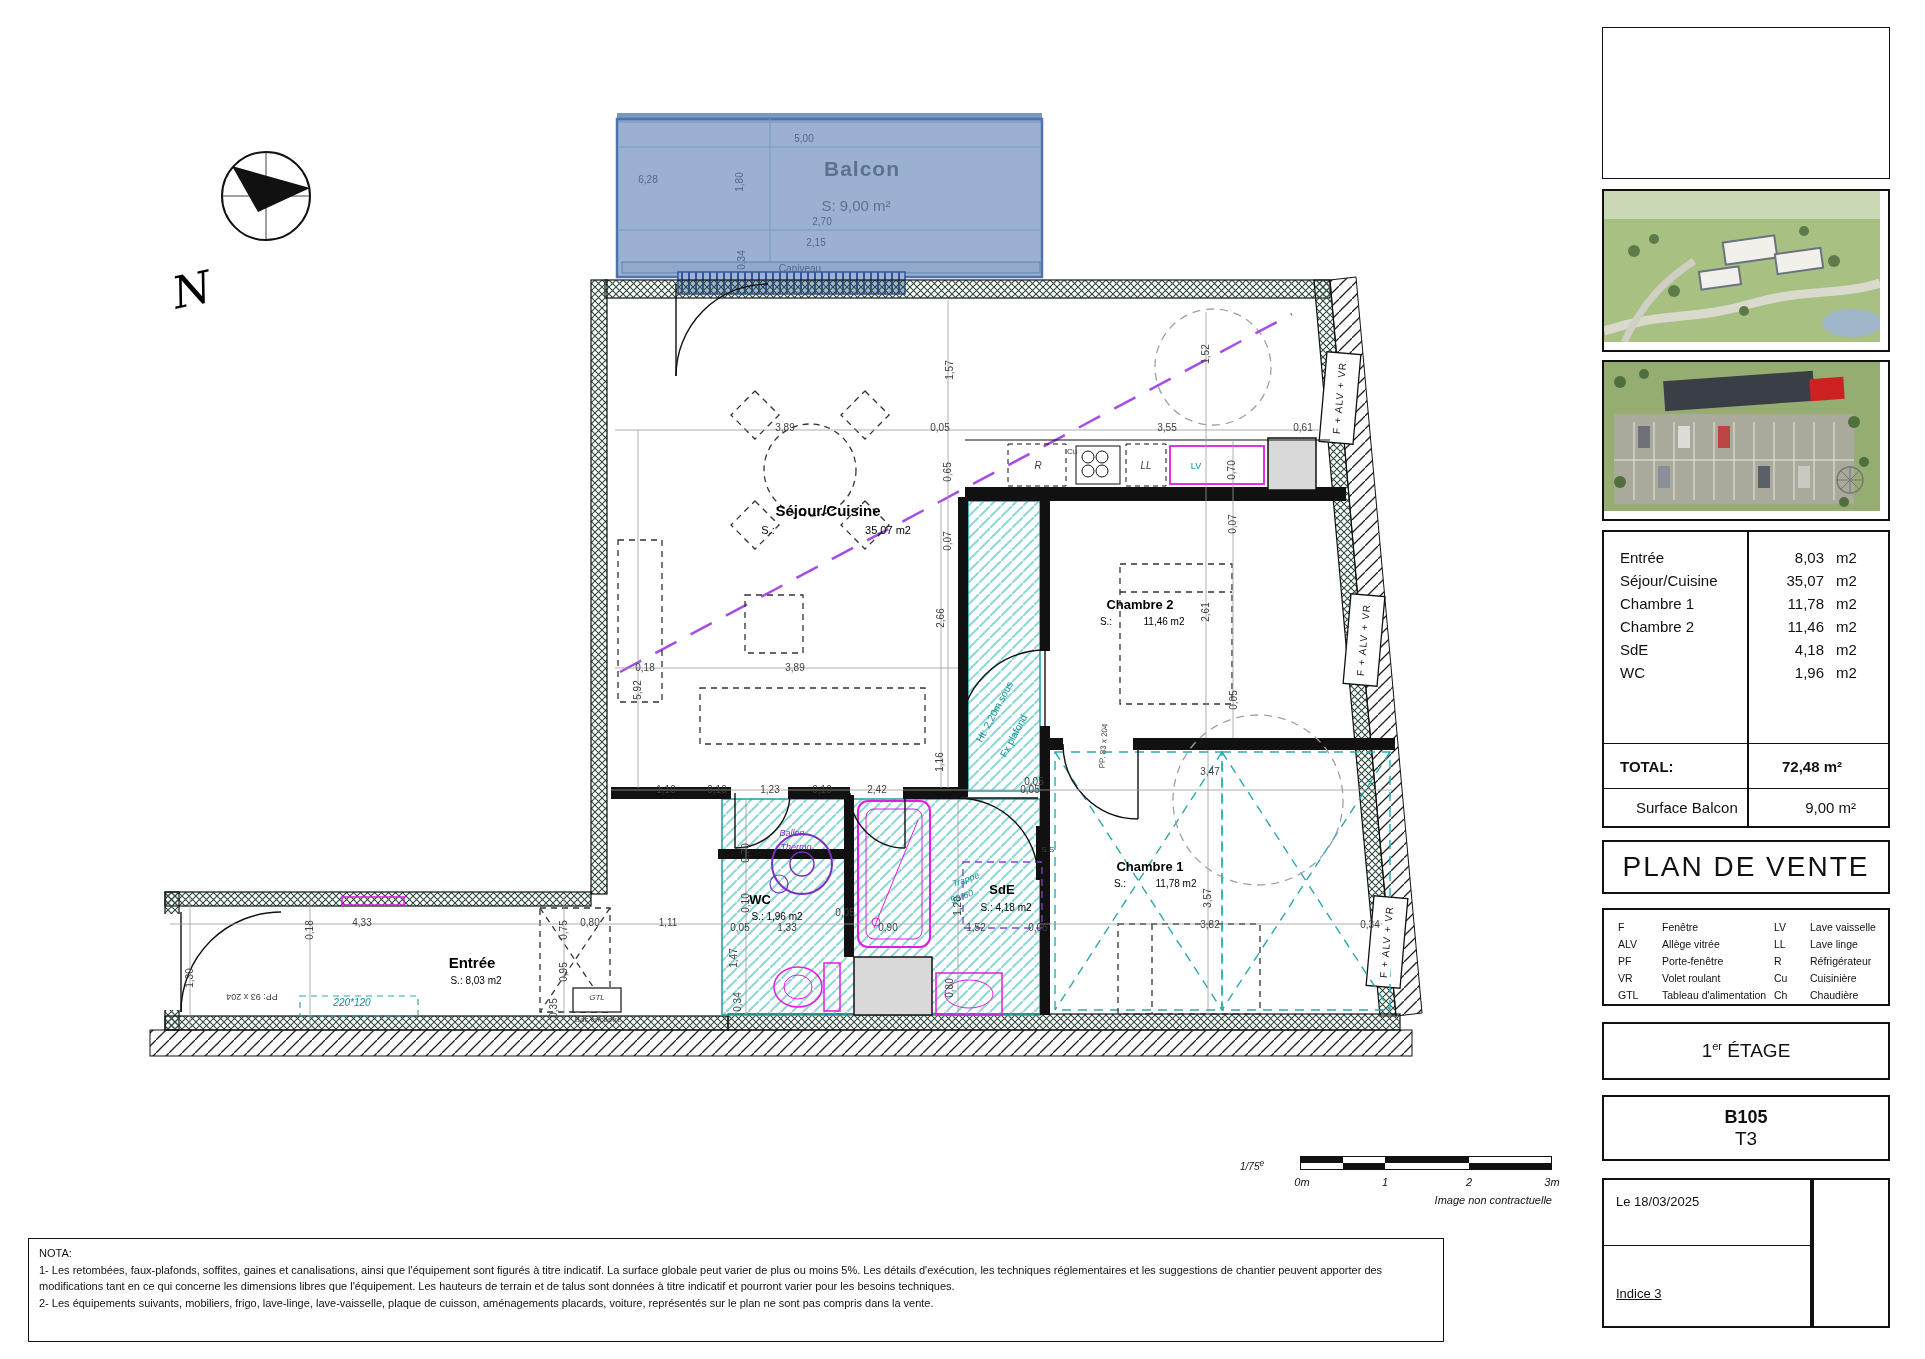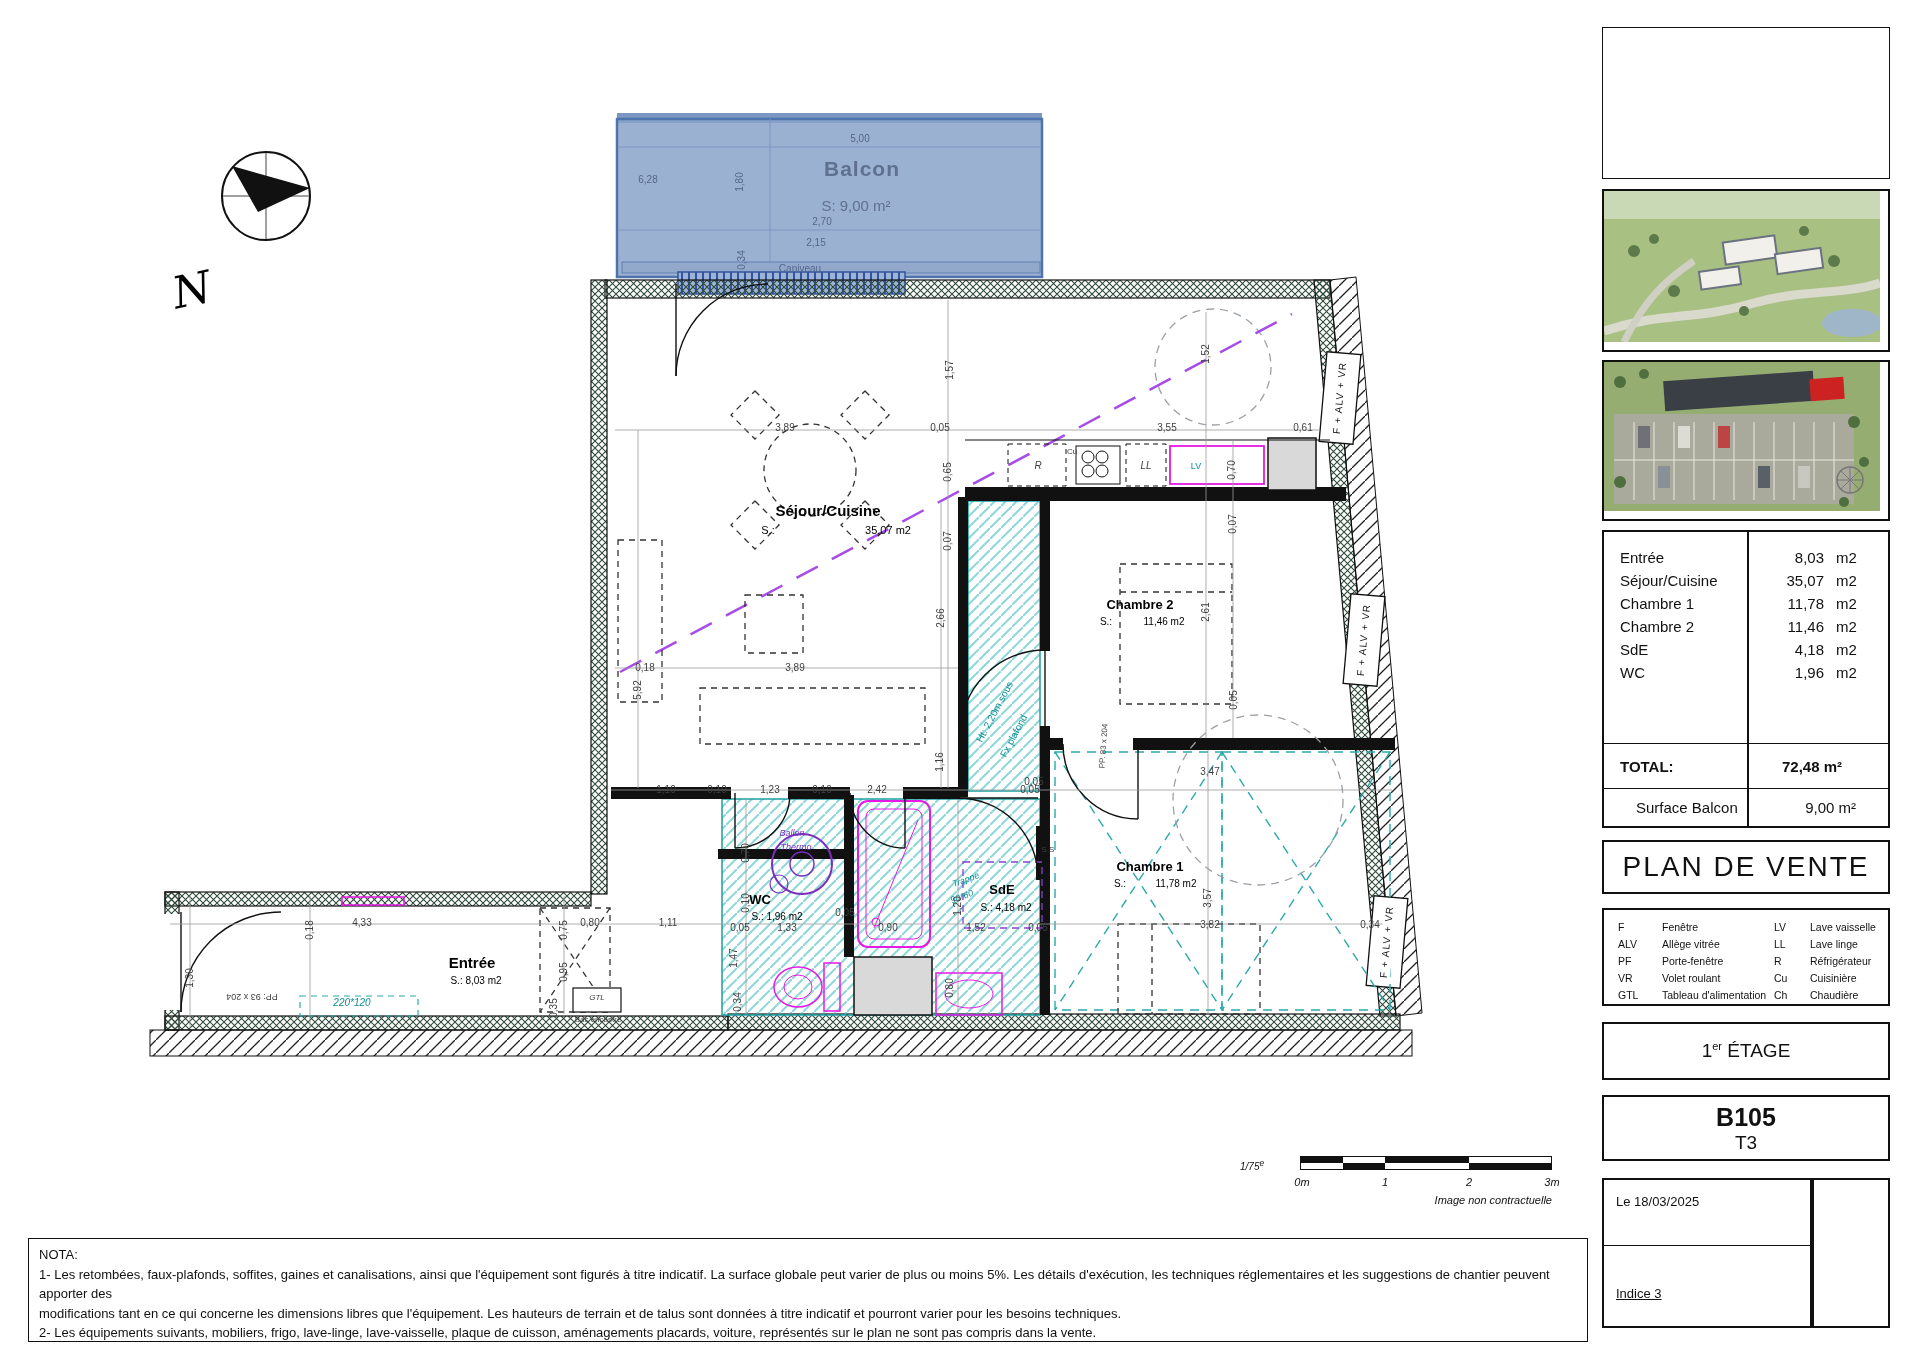--- a/index.html
+++ b/index.html
@@ -43,36 +43,36 @@
   .balc-row .al{padding-left:32px;width:127px;}
   .balc-row .av{width:130px;text-align:center;margin-left:25px;}
   .sb-title{top:840px;height:54px;display:flex;align-items:center;justify-content:center;
             font-size:28px;letter-spacing:2px;color:#111;}
   .sb-legend{top:908px;height:98px;padding:8px 0 0 14px;font-size:10.5px;color:#111;}
   .lrow{display:flex;height:17px;align-items:center;}
   .lrow .c1{width:44px;} .lrow .c2{width:112px;} .lrow .c3{width:36px;} .lrow .c4{flex:1;}
   .sb-floor{top:1022px;height:58px;display:flex;align-items:center;justify-content:center;font-size:19px;color:#111;}
   .sb-floor sup{font-size:11px;}
   .sb-unit{top:1095px;height:66px;display:flex;flex-direction:column;align-items:center;justify-content:center;color:#111;}
-  .unit-code{font-size:25px;font-weight:700;}
+  .unit-code{font-size:18px;font-weight:700;}
   .unit-type{font-size:19px;}
   .sb-date{top:1178px;height:150px;width:210px;font-size:13px;color:#111;}
   .date-cell{height:66px;border-bottom:1.5px solid #111;padding:14px 0 0 12px;box-sizing:border-box;}
   .indice-cell{padding:40px 12px 0 12px;text-decoration:underline;}
   .sb-thin{left:1812px;top:1178px;width:78px;height:150px;}
   
   .scalebar{position:absolute;left:1240px;top:1150px;width:340px;height:60px;font-size:11px;color:#111;}
   .sb-ratio{position:absolute;left:0;top:8px;font-style:italic;font-size:10px;}
   .bar{position:absolute;left:60px;top:6px;width:252px;height:14px;border:1px solid #111;box-sizing:border-box;}
   .seg{position:absolute;height:6px;background:#111;}
   .bar-labels span{position:absolute;top:26px;transform:translateX(-50%);font-style:italic;}
   .sb-note{position:absolute;right:28px;top:44px;font-style:italic;font-size:11px;}
   
-  .nota{position:absolute;left:28px;top:1238px;width:1560px;height:104px;border:1.5px solid #111;
-        box-sizing:border-box;padding:6px 10px;font-size:13px;color:#111;line-height:1.5;}
+  .nota{position:absolute;left:28px;top:1238px;width:1416px;height:104px;border:1.5px solid #111;
+        box-sizing:border-box;padding:6px 10px;font-size:11px;color:#111;line-height:1.5;}
 </style>
 </head>
 <body>
 
 <div class="canvas">
 
   <svg width="1925" height="1359" viewBox="0 0 1925 1359">
     <defs>
       <pattern id="xh" width="7" height="7" patternUnits="userSpaceOnUse">
         <path d="M0,7 L7,0 M0,0 L7,7" stroke="#2d4a3a" stroke-width="1.1"></path>
@@ -255,21 +255,21 @@
       <line x1="746" y1="799" x2="746" y2="1014"></line>
       <line x1="958" y1="799" x2="958" y2="1014"></line>
       <line x1="1208" y1="750" x2="1208" y2="1014"></line>
       <line x1="190" y1="896" x2="190" y2="1028"></line>
       <line x1="310" y1="896" x2="310" y2="1028"></line>
       <line x1="564" y1="896" x2="564" y2="1014"></line>
     </g>
   </svg>
 
   <div id="plan-labels">
-      <div class="pl bd" style="left: 860px; top: 139px; transform: translate(-50%, -50%);">5,00</div>
+      <div class="pl bd" style="left: 804px; top: 139px; transform: translate(-50%, -50%);">5,00</div>
       <div class="pl bt" style="left: 862px; top: 168px; transform: translate(-50%, -50%);">Balcon</div>
       <div class="pl ba" style="left: 856px; top: 205px; transform: translate(-50%, -50%);">S: 9,00 m²</div>
       <div class="pl bd" style="left: 648px; top: 180px; transform: translate(-50%, -50%);">6,28</div>
       <div class="pl bd" style="left: 740px; top: 182px; transform: translate(-50%, -50%) rotate(-90deg);">1,80</div>
       <div class="pl bd" style="left: 822px; top: 222px; transform: translate(-50%, -50%);">2,70</div>
       <div class="pl bd" style="left: 816px; top: 243px; transform: translate(-50%, -50%);">2,15</div>
       <div class="pl bd" style="left: 742px; top: 260px; transform: translate(-50%, -50%) rotate(-90deg);">0,34</div>
       <div class="pl bd s8" style="left: 800px; top: 269px; transform: translate(-50%, -50%);">Caniveau</div>
       <div class="pl room" style="left: 828px; top: 510px; transform: translate(-50%, -50%);">Séjour/Cuisine</div>
       <div class="pl area" style="left: 768px; top: 530px; transform: translate(-50%, -50%);">S.:</div>

